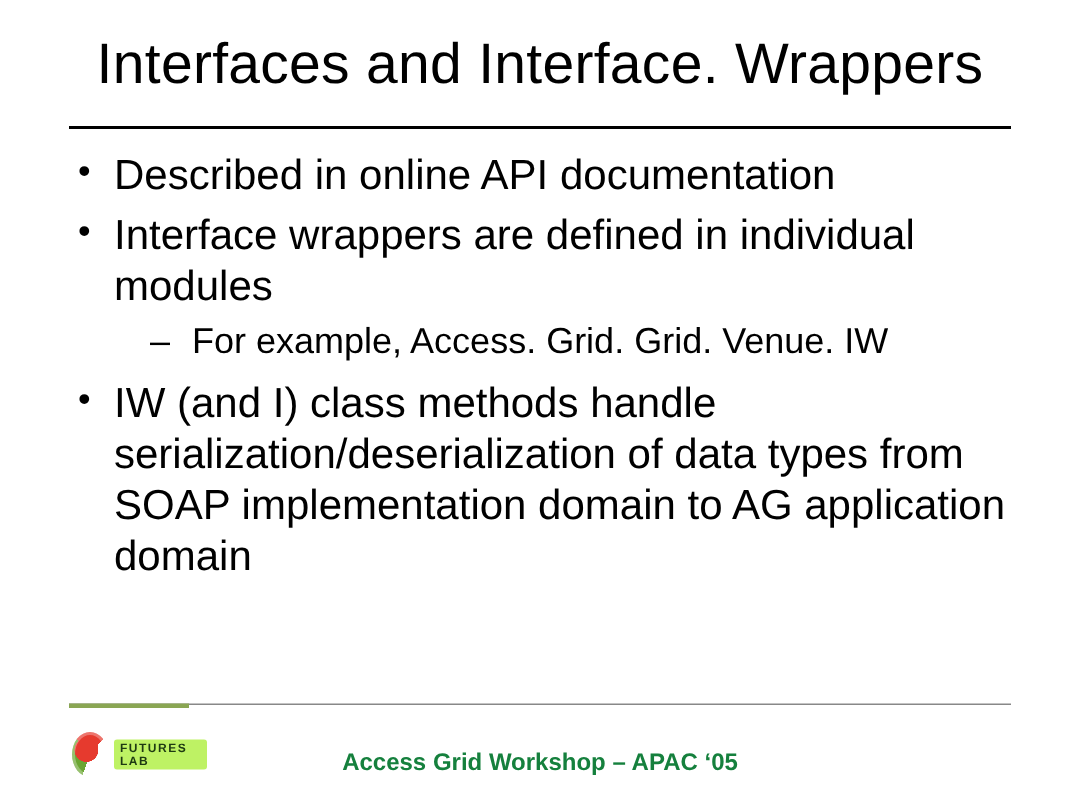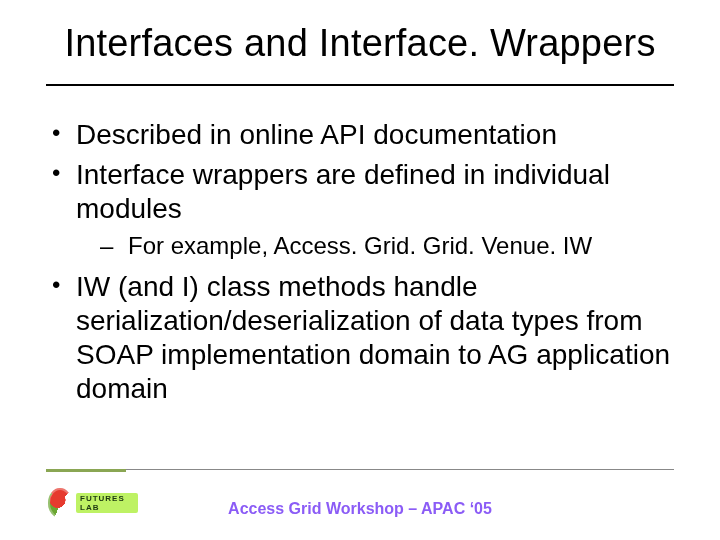--- a/index.html
+++ b/index.html
@@ -31,21 +31,21 @@
   .title-rule {
     position: absolute;
     top: 84px;
     left: 46px;
     width: 628px;
     height: 0;
     border-top: 2px solid #000;
   }
   .body {
     position: absolute;
-    top: 118px;
+    top: 100px;
     left: 48px;
     width: 624px;
     font-size: 28px;
     line-height: 1.22;
   }
   ul.level1 {
     list-style: none;
     margin: 0;
     padding: 0;
   }
@@ -97,21 +97,21 @@
     border-top: 3px solid #8aa653;
   }
   .footer-text {
     position: absolute;
     bottom: 22px;
     left: 0;
     width: 720px;
     text-align: center;
     font-size: 16px;
     font-weight: 700;
-    color: #8b5cf6;
+    color: #15803d;
   }
   .logo-left {
     position: absolute;
     left: 48px;
     bottom: 18px;
     width: 90px;
     height: 38px;
     display: flex;
     align-items: center;
     gap: 4px;

